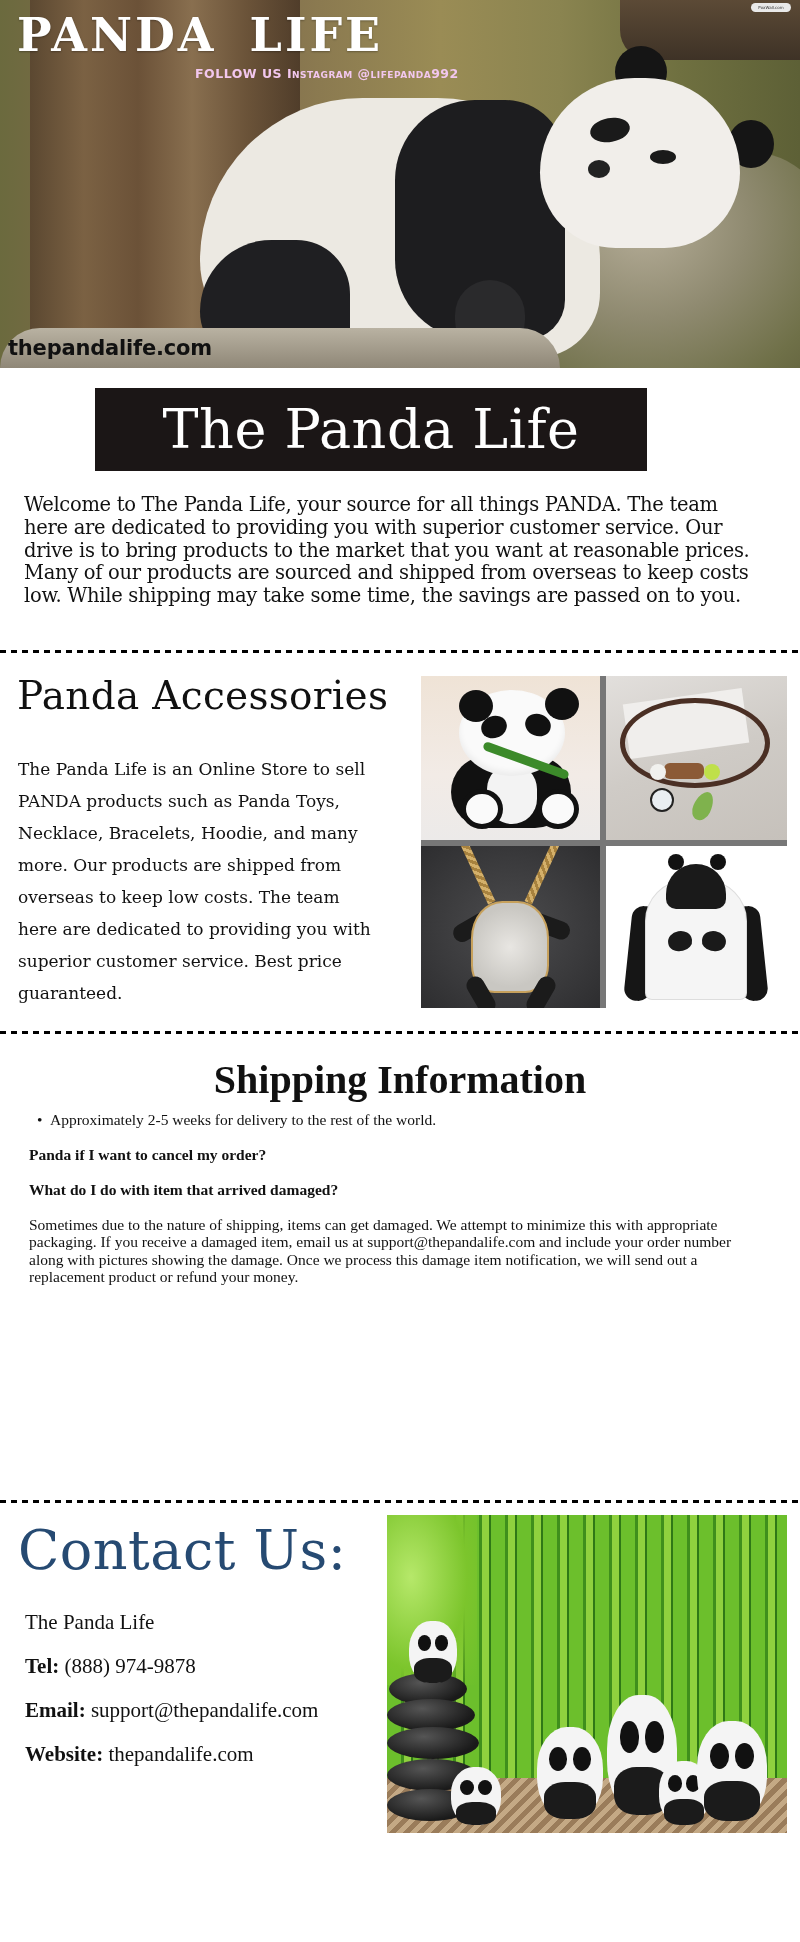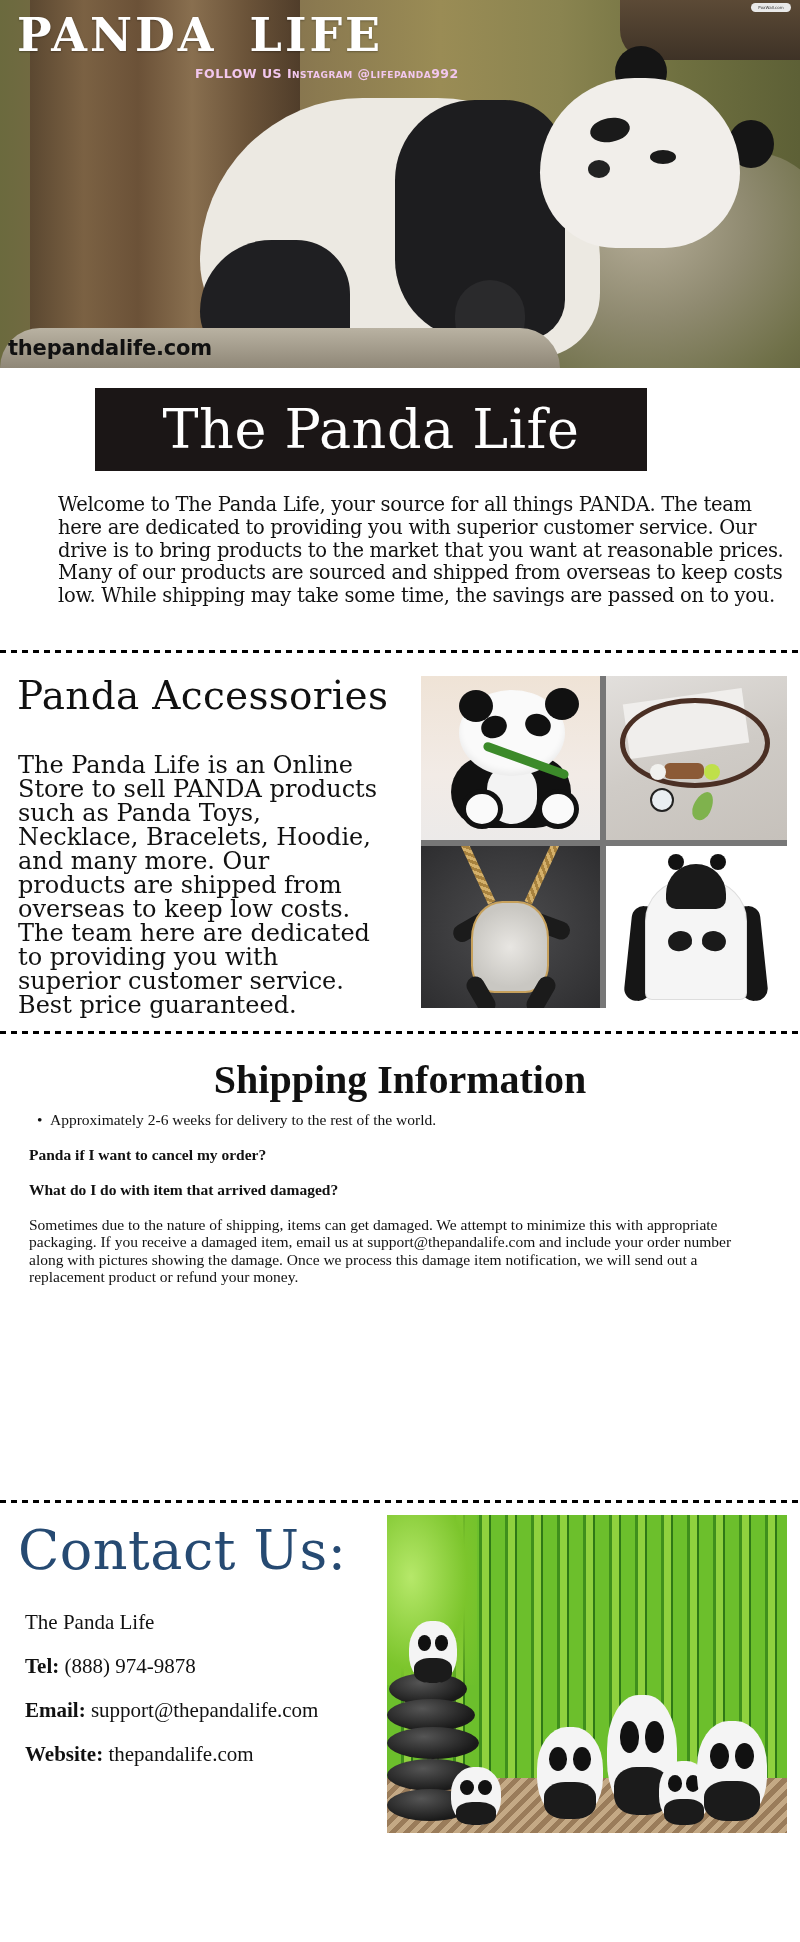--- a/index.html
+++ b/index.html
@@ -51,32 +51,32 @@
 
     
     .title-box {
       position: absolute; left: 95px; top: 388px; width: 552px; height: 83px; background: #1b1616;
       display: flex; align-items: center; justify-content: center;
     }
     .title-box span { color: #ffffff; font-family: "DejaVu Serif", serif; font-size: 54px; line-height: 1; letter-spacing: .5px; }
 
     .intro {
       position: absolute; left: 24px; top: 494px; width: 740px; font-family: "DejaVu Serif", serif;
-      font-size: 19.5px; line-height: 22.8px; color: #111; letter-spacing: -.3px; margin-left: 34px;
+      font-size: 19.5px; line-height: 22.8px; color: #111; letter-spacing: -.3px;
     }
 
     .sep {
       position: absolute; left: 0; width: 800px; height: 3px;
       background-image: linear-gradient(90deg, #000 0 6px, transparent 6px 11px);
       background-size: 11px 3px; background-repeat: repeat-x;
     }
 
     
     .acc-heading { position: absolute; left: 17px; top: 676px; font-family: "DejaVu Serif", serif; font-size: 39px; color: #111; line-height: 1; letter-spacing: .3px; }
-    .acc-text { position: absolute; left: 18px; top: 753px; width: 360px; font-family: "DejaVu Serif", serif; font-size: 24px; line-height: 24px; color: #111; }
+    .acc-text { position: absolute; left: 18px; top: 753px; width: 360px; font-family: "DejaVu Serif", serif; font-size: 17px; line-height: 32px; color: #111; }
 
     .grid {
       position: absolute; left: 421px; top: 676px; width: 366px; height: 332px; background: #777;
       display: grid; grid-template-columns: 179px 181px; grid-template-rows: 164px 162px; gap: 6px 6px;
     }
     .cell { position: relative; overflow: hidden; }
     .cell-toy { background: linear-gradient(180deg, #efe3d6 0%, #f2ebe6 60%, #eceae9 100%); }
     .cell-bracelet { background: linear-gradient(160deg, #e2dfdc 0%, #cfcbc6 50%, #c6c1bb 100%); }
     .cell-necklace { background: radial-gradient(ellipse at 50% 50%, #4c4c4e 0%, #3a3a3c 60%, #2d2d2f 100%); }
     .cell-hoodie { background: #ffffff; }
@@ -208,21 +208,21 @@
     <div class="hd-eye" style="left:62px;transform:rotate(-10deg)"></div>
     <div class="hd-eye" style="left:96px;transform:rotate(10deg)"></div>
   </div>
 </div>
 
 <div class="sep" style="top:1031px"></div>
 
 <div class="ship-title">Shipping Information</div>
 <div class="ship">
   <ul>
-    <li>Approximately 2-6 weeks for delivery to the rest of the world.</li>
+    <li>Approximately 2-5 weeks for delivery to the rest of the world.</li>
   </ul>
   <div class="q">Panda if I want to cancel my order?</div>
   <div class="q">What do I do with item that arrived damaged?</div>
   <p>Sometimes due to the nature of shipping, items can get damaged. We attempt to minimize this with appropriate packaging. If you receive a damaged item, email us at support@thepandalife.com and include your order number along with pictures showing the damage. Once we process this damage item notification, we will send out a replacement product or refund your money.</p>
 </div>
 
 <div class="sep" style="top:1500px"></div>
 
 <div class="contact-title">Contact Us:</div>
 <div class="contact-lines">

